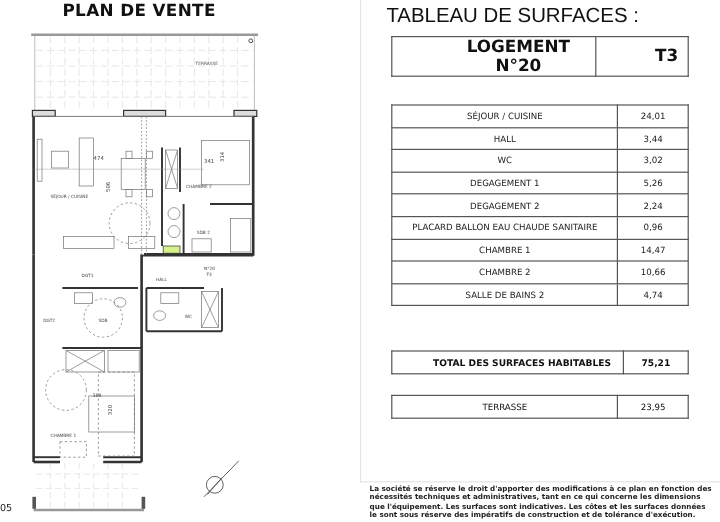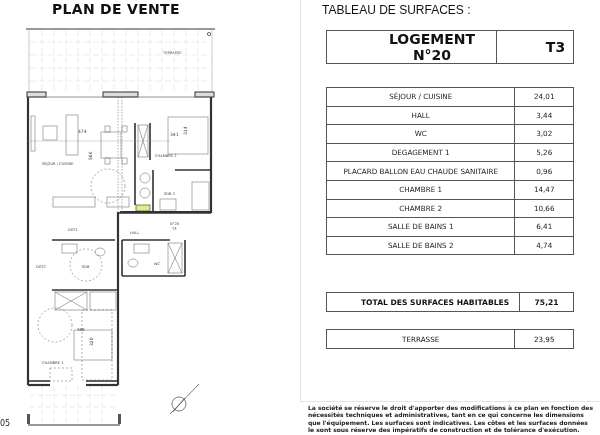--- a/index.html
+++ b/index.html
@@ -1,21 +1,21 @@
 <!DOCTYPE html>
 <html><head>
 <meta charset="utf-8">
 <style>
   html, body { margin:0; padding:0; background:#fff; }
   body { width:600px; height:435px; position:relative; overflow:hidden; font-family:"DejaVu Sans", sans-serif; color:#111; }
   .title { position:absolute; left:52px; top:1px; font-size:14px; font-weight:bold; letter-spacing:0.3px; }
   .vdiv { position:absolute; left:300px; top:0; width:1px; height:402px; background:#e4e4e4; }
   .hdiv { position:absolute; left:300px; top:401px; width:300px; height:1px; background:#e4e4e4; }
   .plan { position:absolute; left:0; top:0; width:300px; height:435px; }
-  .tbl-title { position:absolute; left:322px; top:3px; font-size:12px; font-family:"Liberation Sans", sans-serif; }
+  .tbl-title { position:absolute; left:322px; top:3px; font-size:17px; font-family:"Liberation Sans", sans-serif; }
   table.t { position:absolute; border-collapse:collapse; font-family:"DejaVu Sans", sans-serif; }
   table.t td { border:1px solid #555; text-align:center; padding:0; }
   .hdr td { height:18px; }
   .hdr .big { font-size:14px; font-weight:bold;padding-left:41px; }
   .hdr .sm { font-size:7px; font-weight:bold; }
   .rows td { height:17.6px; font-size:7.2px; color:#222; }
   .rows .c1 { width:189px; }
   .rows .c2 { width:58px; }
   .tot td { height:18px; font-size:7.6px; font-weight:bold; }
   .ter td { height:18px; font-size:7.2px; }
@@ -205,34 +205,34 @@
       </tr>
   <tr>
         <td class="c1">WC</td>
         <td class="c2">3,02</td>
       </tr>
   <tr>
         <td class="c1">DEGAGEMENT 1</td>
         <td class="c2">5,26</td>
       </tr>
   <tr>
+        <td class="c1">DEGAGEMENT 2</td>
+        <td class="c2">2,24</td>
+      </tr>
+  <tr>
         <td class="c1">PLACARD BALLON EAU CHAUDE SANITAIRE</td>
         <td class="c2">0,96</td>
       </tr>
   <tr>
         <td class="c1">CHAMBRE 1</td>
         <td class="c2">14,47</td>
       </tr>
   <tr>
         <td class="c1">CHAMBRE 2</td>
         <td class="c2">10,66</td>
-      </tr>
-  <tr>
-        <td class="c1">SALLE DE BAINS 1</td>
-        <td class="c2">6,41</td>
       </tr>
   <tr>
         <td class="c1">SALLE DE BAINS 2</td>
         <td class="c2">4,74</td>
       </tr>
 </tbody>
   </table>
 
 <table class="t tot" style="left:326px; top:292px; width:248px;">
   <tbody>

